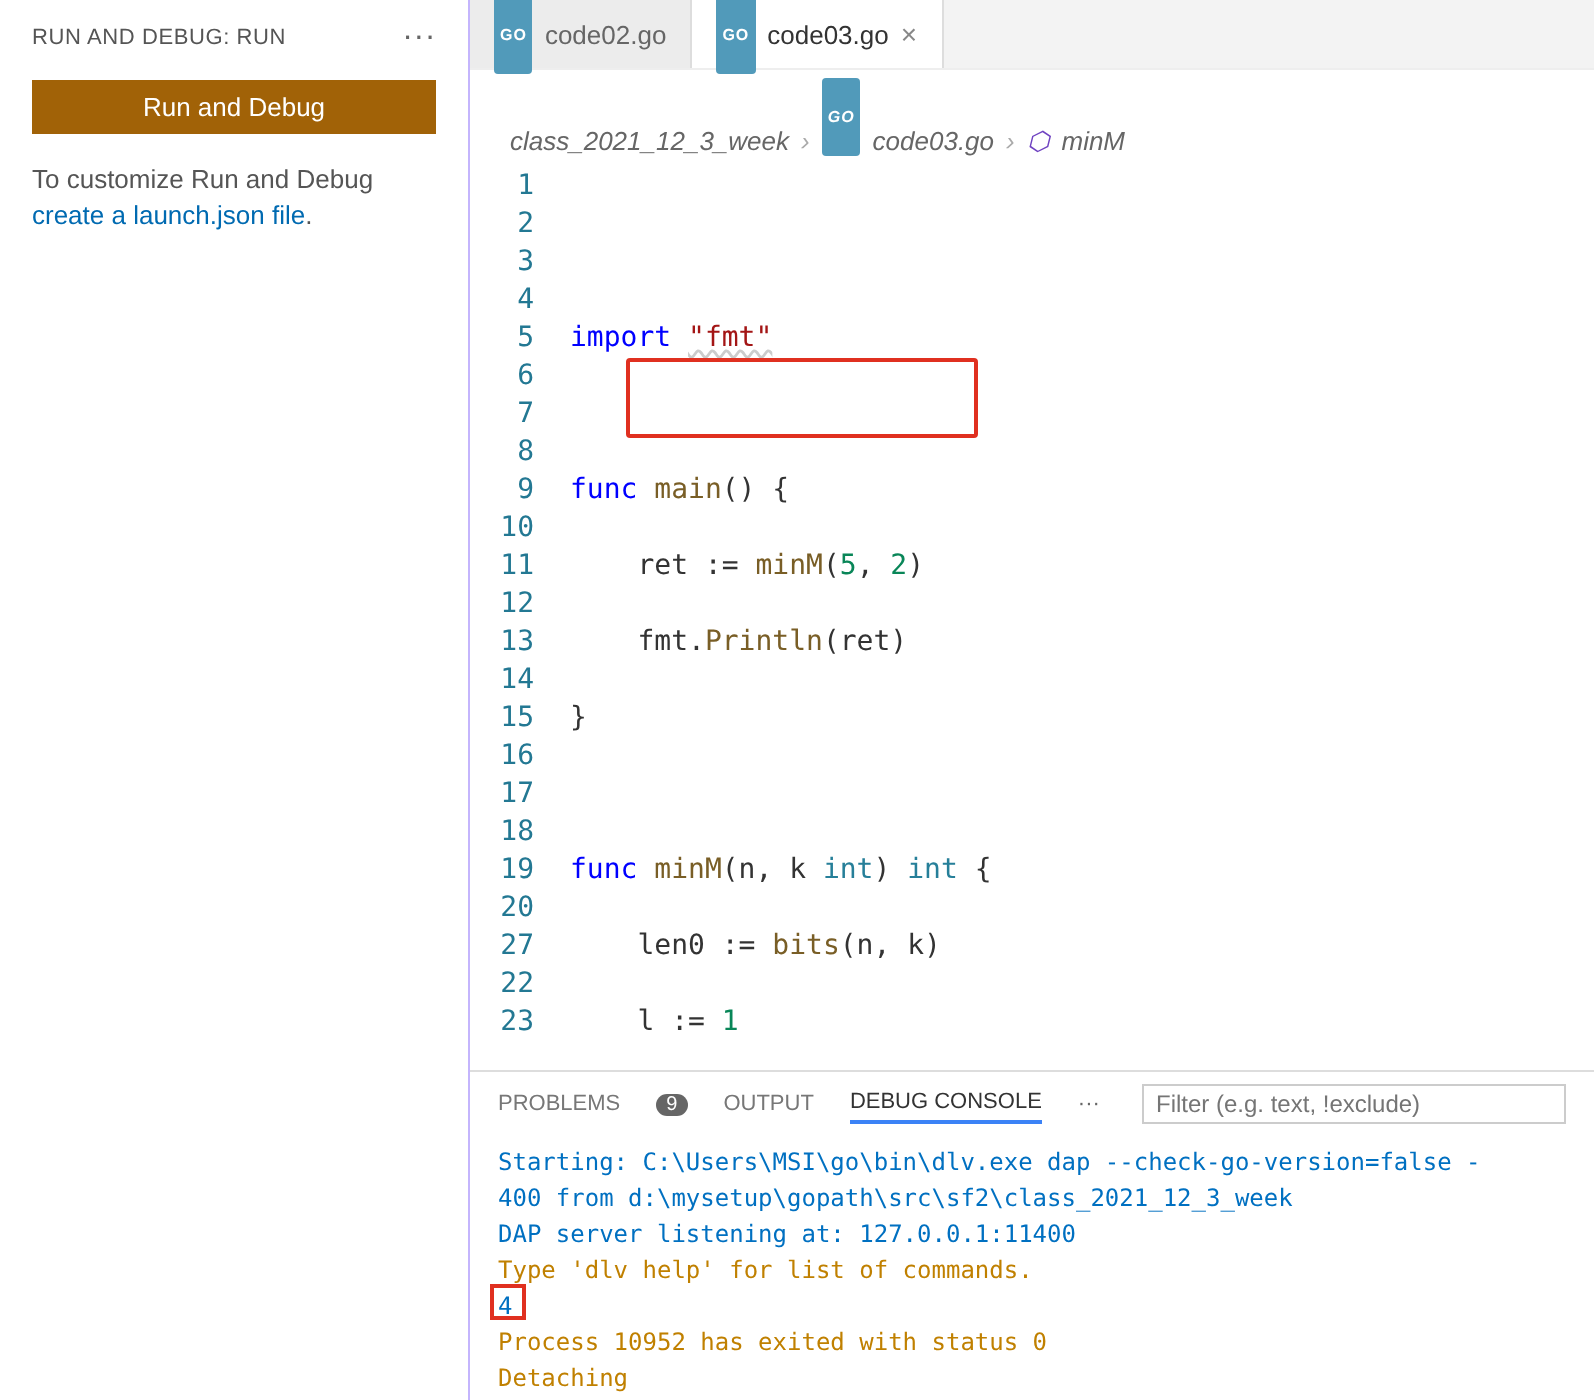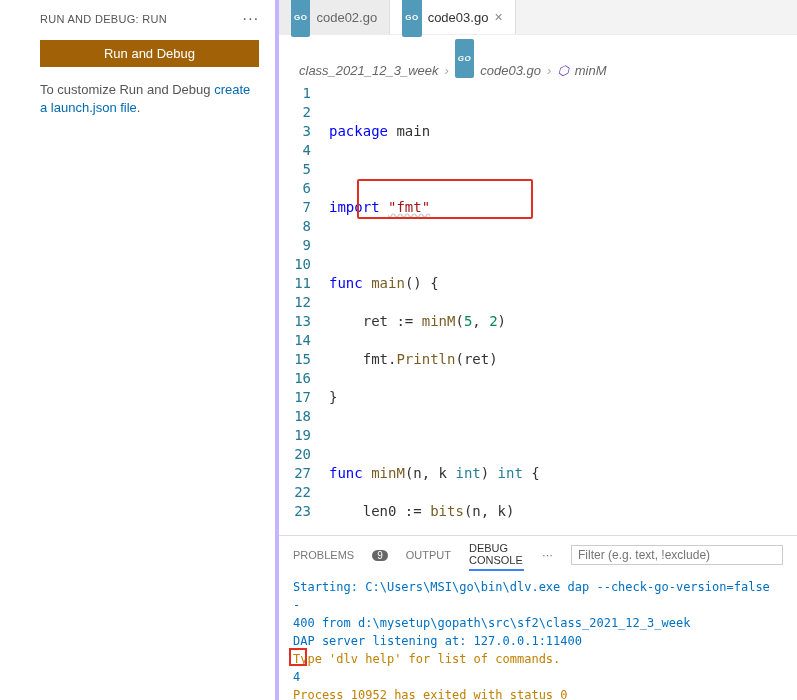--- a/index.html
+++ b/index.html
@@ -1,18 +1,18 @@
 <!DOCTYPE html>
 <html><head>
 <meta charset="utf-8">
 <style>
   * { box-sizing: border-box; margin: 0; padding: 0; }
   body { font-family: -apple-system, "Segoe UI", sans-serif; font-size: 13px; color: #333; background: #fff; width: 797px; height: 700px; overflow: hidden; }
   .main { display: flex; height: 100%; }
-  .sidebar { width: 255px; padding: 10px 16px; border-right: 4px solid #c4b5fd; margin-left: 24px; }
+  .sidebar { width: 235px; padding: 10px 16px; border-right: 1px solid #c4b5fd; }
   .side-head { display: flex; justify-content: space-between; align-items: center; font-size: 11px; color: #555; margin-bottom: 12px; letter-spacing: 0.3px; }
   .side-head .dots { font-size: 16px; color: #666; cursor: pointer; }
   .run-btn { width: 100%; background: #a16207; color: #fff; border: none; padding: 6px 0; font-size: 13px; cursor: pointer; font-family: inherit; }
   .side-text { margin-top: 14px; font-size: 13px; color: #555; line-height: 1.4; }
   .side-text a { color: #006ab1; text-decoration: none; cursor: pointer; }
   .editor { flex: 1; display: flex; flex-direction: column; }
   .tabs { display: flex; align-items: center; height: 35px; border-bottom: 1px solid #eee; background: #f3f3f3; }
   .tab { display: flex; align-items: center; gap: 6px; padding: 0 12px; height: 100%; font-size: 13px; color: #666; cursor: pointer; background: #ececec; border-right: 1px solid #ddd; }
   .tab.active { background: #fff; color: #333; }
   .go-badge { font-size: 8px; font-weight: bold; background: #519aba; color: #fff; padding: 15px 3px; border-radius: 2px; letter-spacing: 0.5px; }
@@ -105,21 +105,20 @@
           <div>17</div>
           <div>18</div>
           <div>19</div>
           <div>20</div>
           <div>27</div>
           <div>22</div>
           <div>23</div>
         </div>
       <div class="code">
         <div class="hl-box hl1"></div>
-<div class="line"><span class="kw">package</span><span> main</span></div>
 <div class="line"></div>
 <div class="line"><span class="kw">import</span><span> </span><span class="str ul">"fmt"</span></div>
 <div class="line"></div>
 <div class="line"><span class="kw">func</span><span> </span><span class="fn">main</span><span>() {</span></div>
 <div class="line"><span>    ret := </span><span class="fn">minM</span><span>(</span><span class="num">5</span><span>, </span><span class="num">2</span><span>)</span></div>
 <div class="line"><span>    fmt.</span><span class="fn">Println</span><span>(ret)</span></div>
 <div class="line"><span>}</span></div>
 <div class="line"></div>
 <div class="line"><span class="kw">func</span><span> </span><span class="fn">minM</span><span>(n, k </span><span class="ty">int</span><span>) </span><span class="ty">int</span><span> {</span></div>
 <div class="line"><span>    len0 := </span><span class="fn">bits</span><span>(n, k)</span></div>

